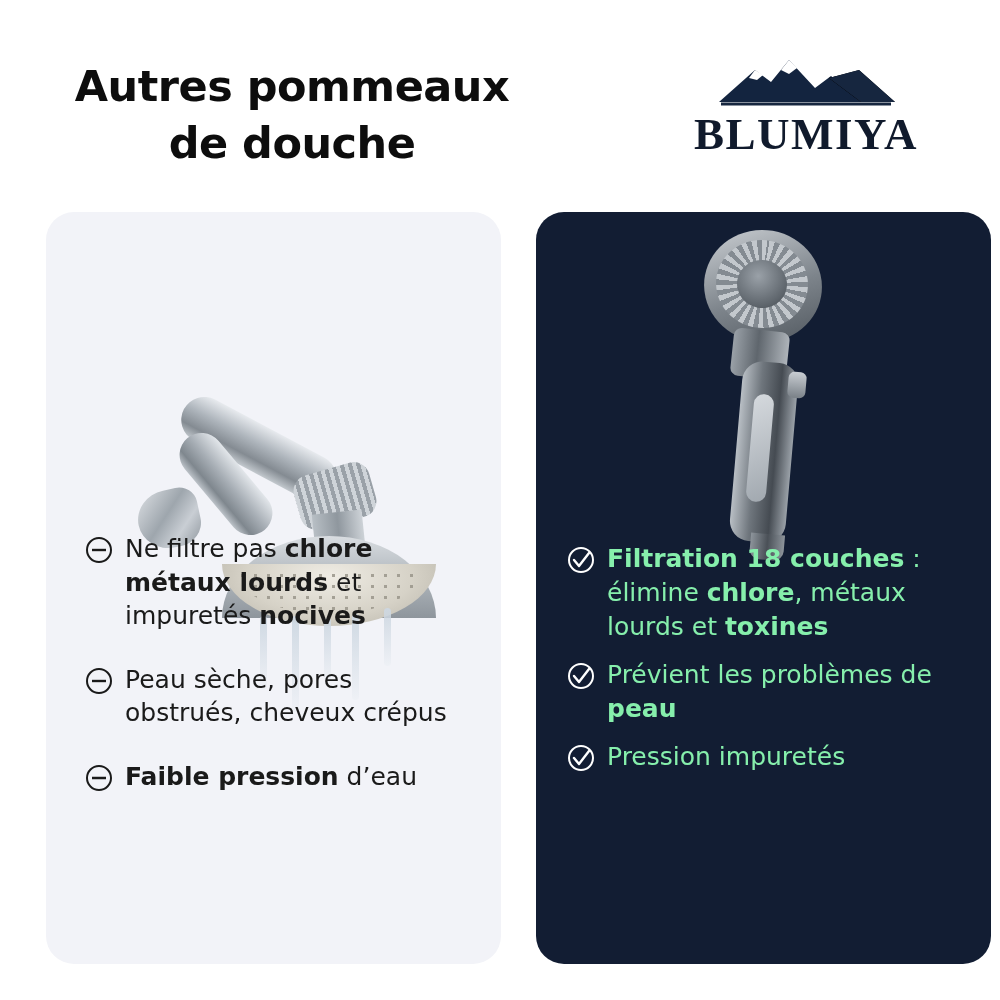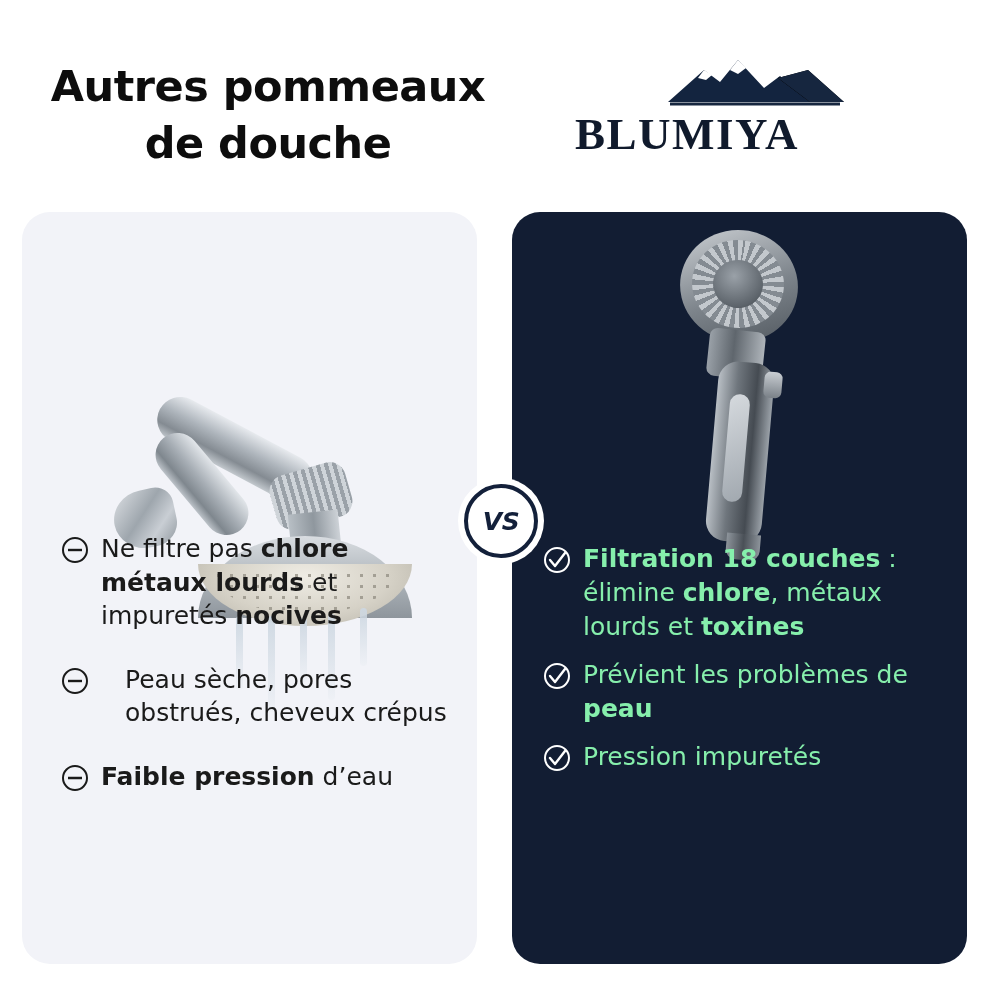--- a/index.html
+++ b/index.html
@@ -11,20 +11,21 @@
     height: 1000px;
     background: #ffffff;
     font-family: "Liberation Sans", sans-serif;
     overflow: hidden;
   }
   .page {
     position: relative;
     width: 888px;
     height: 1000px;
     background: #ffffff;
+    margin-left: 24px;
   }
 
   
   .header {
     position: absolute;
     top: 0;
     left: 0;
     width: 1000px;
     height: 200px;
   }
@@ -36,24 +37,24 @@
     text-align: center;
     font-size: 43px;
     line-height: 1.32;
     font-weight: 800;
     letter-spacing: -0.5px;
     color: #0d0d0d;
     font-family: "DejaVu Sans", sans-serif;
   }
   .brand {
     position: absolute;
-    left: 575px;
+    left: 602px;
     top: 48px;
     width: 360px;
-    text-align: left;
+    text-align: center;
   }
   .brand-mark {
     display: block;
     margin: 0 auto;
     width: 190px;
     height: 62px;
   }
   .brand-name {
     display: block;
     margin-top: -2px;
@@ -368,40 +369,37 @@
     </div>
 
     <div class="bullets bullets-left">
       <div class="bullet">
         <svg class="bullet-icon" viewBox="0 0 30 30">
           <circle cx="15" cy="15" r="12" fill="none" stroke="#1a1a1a" stroke-width="2"></circle>
           <line x1="8" y1="15" x2="22" y2="15" stroke="#1a1a1a" stroke-width="2.4"></line>
         </svg>
         <div class="bullet-text"><span>Ne filtre pas </span><b>chlore métaux lourds</b><span> et impuretés </span><b>nocives</b></div>
       </div>
-      <div class="bullet" style="margin-top:30px;gap:24px;">
+      <div class="bullet" style="margin-top:30px;">
         <svg class="bullet-icon" viewBox="0 0 30 30">
           <circle cx="15" cy="15" r="12" fill="none" stroke="#1a1a1a" stroke-width="2"></circle>
           <line x1="8" y1="15" x2="22" y2="15" stroke="#1a1a1a" stroke-width="2.4"></line>
         </svg>
         <div class="bullet-text"><span>Peau sèche, pores obstrués, cheveux crépus</span></div>
       </div>
       <div class="bullet" style="margin-top:30px;">
         <svg class="bullet-icon" viewBox="0 0 30 30">
           <circle cx="15" cy="15" r="12" fill="none" stroke="#1a1a1a" stroke-width="2"></circle>
           <line x1="8" y1="15" x2="22" y2="15" stroke="#1a1a1a" stroke-width="2.4"></line>
         </svg>
         <div class="bullet-text"><b>Faible pression</b><span> d’eau</span></div>
       </div>
     </div>
   </div>
 
-  <div class="vs-badge">
-    <span>VS</span>
-  </div>
 
   <div class="panel panel-right">
     <div class="art">
       <div class="hh-head"></div>
       <div class="hh-face"></div>
       <div class="hh-neck"></div>
       <div class="hh-body"></div>
       <div class="hh-window"></div>
       <div class="hh-btn"></div>
       <div class="hh-tip"></div>

